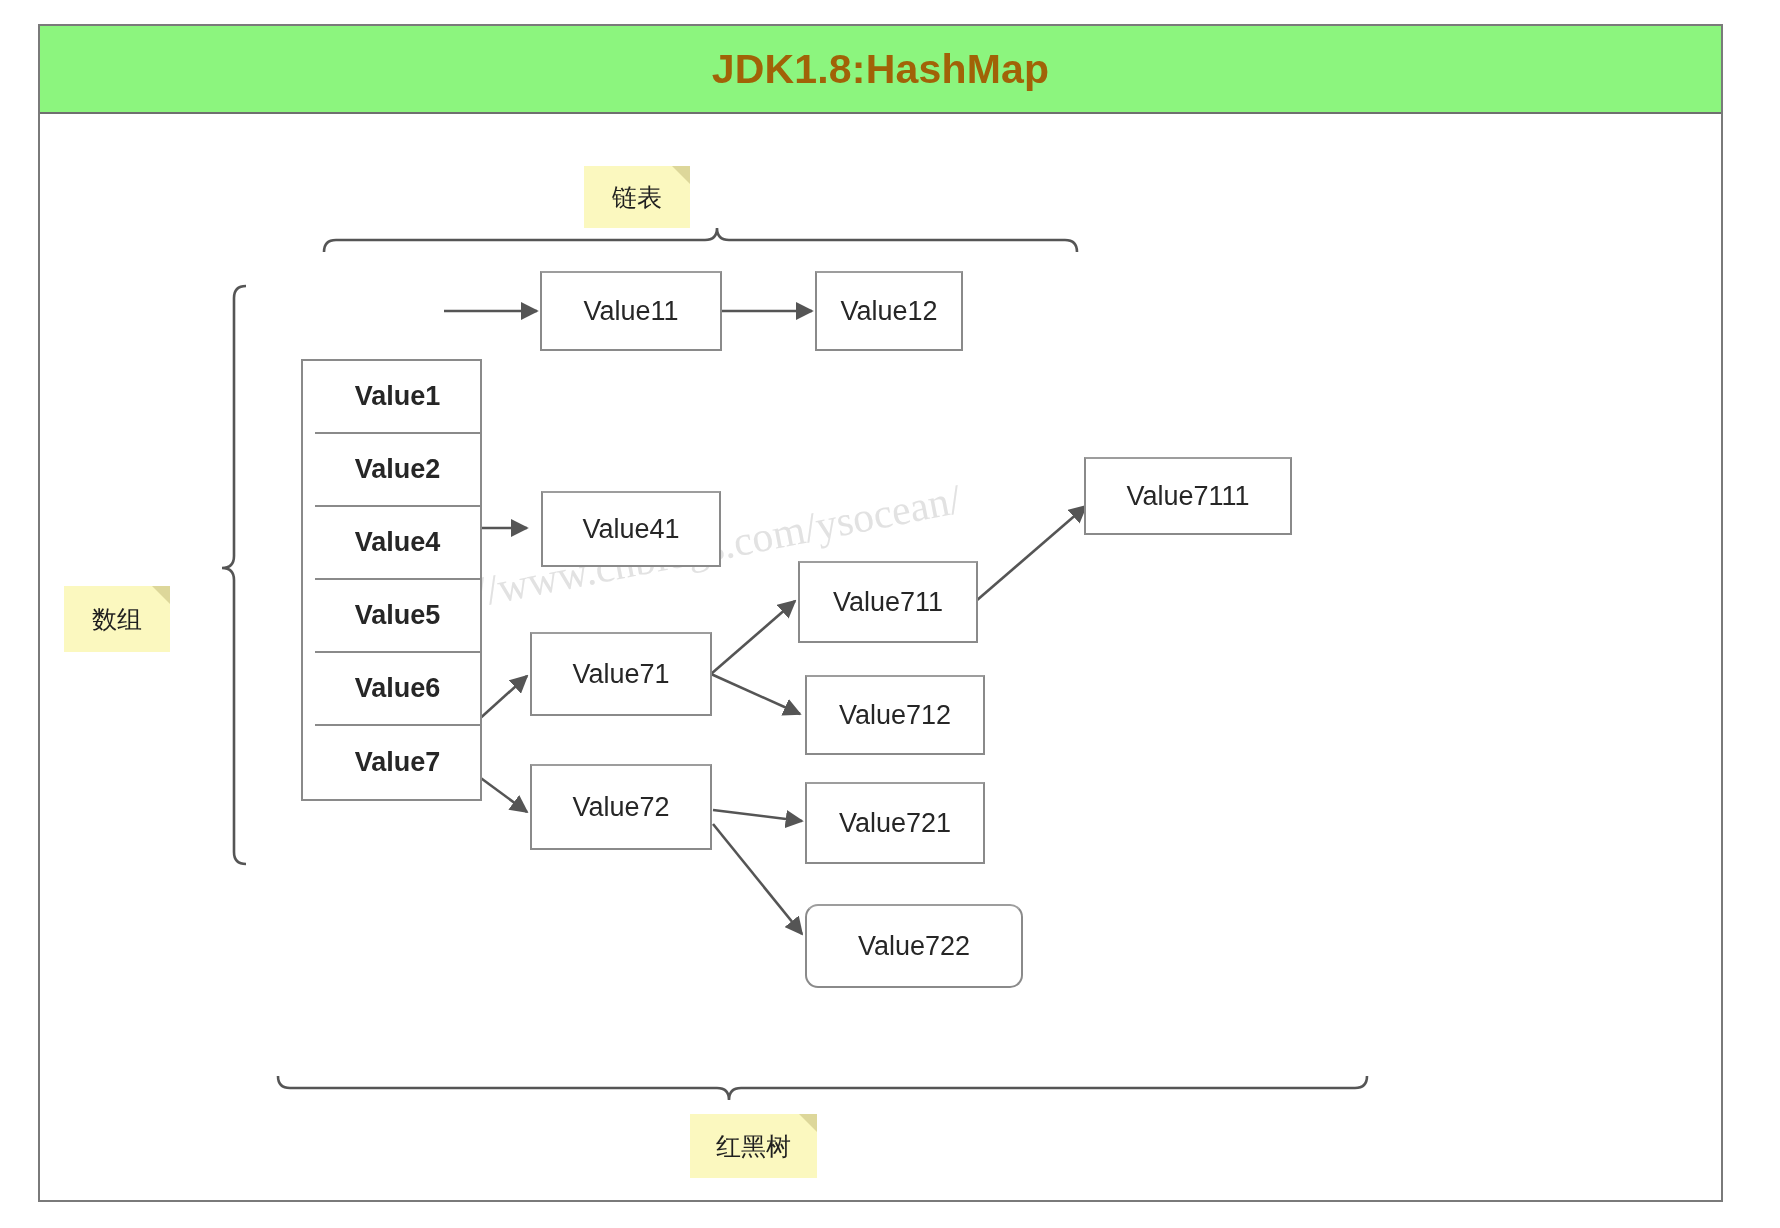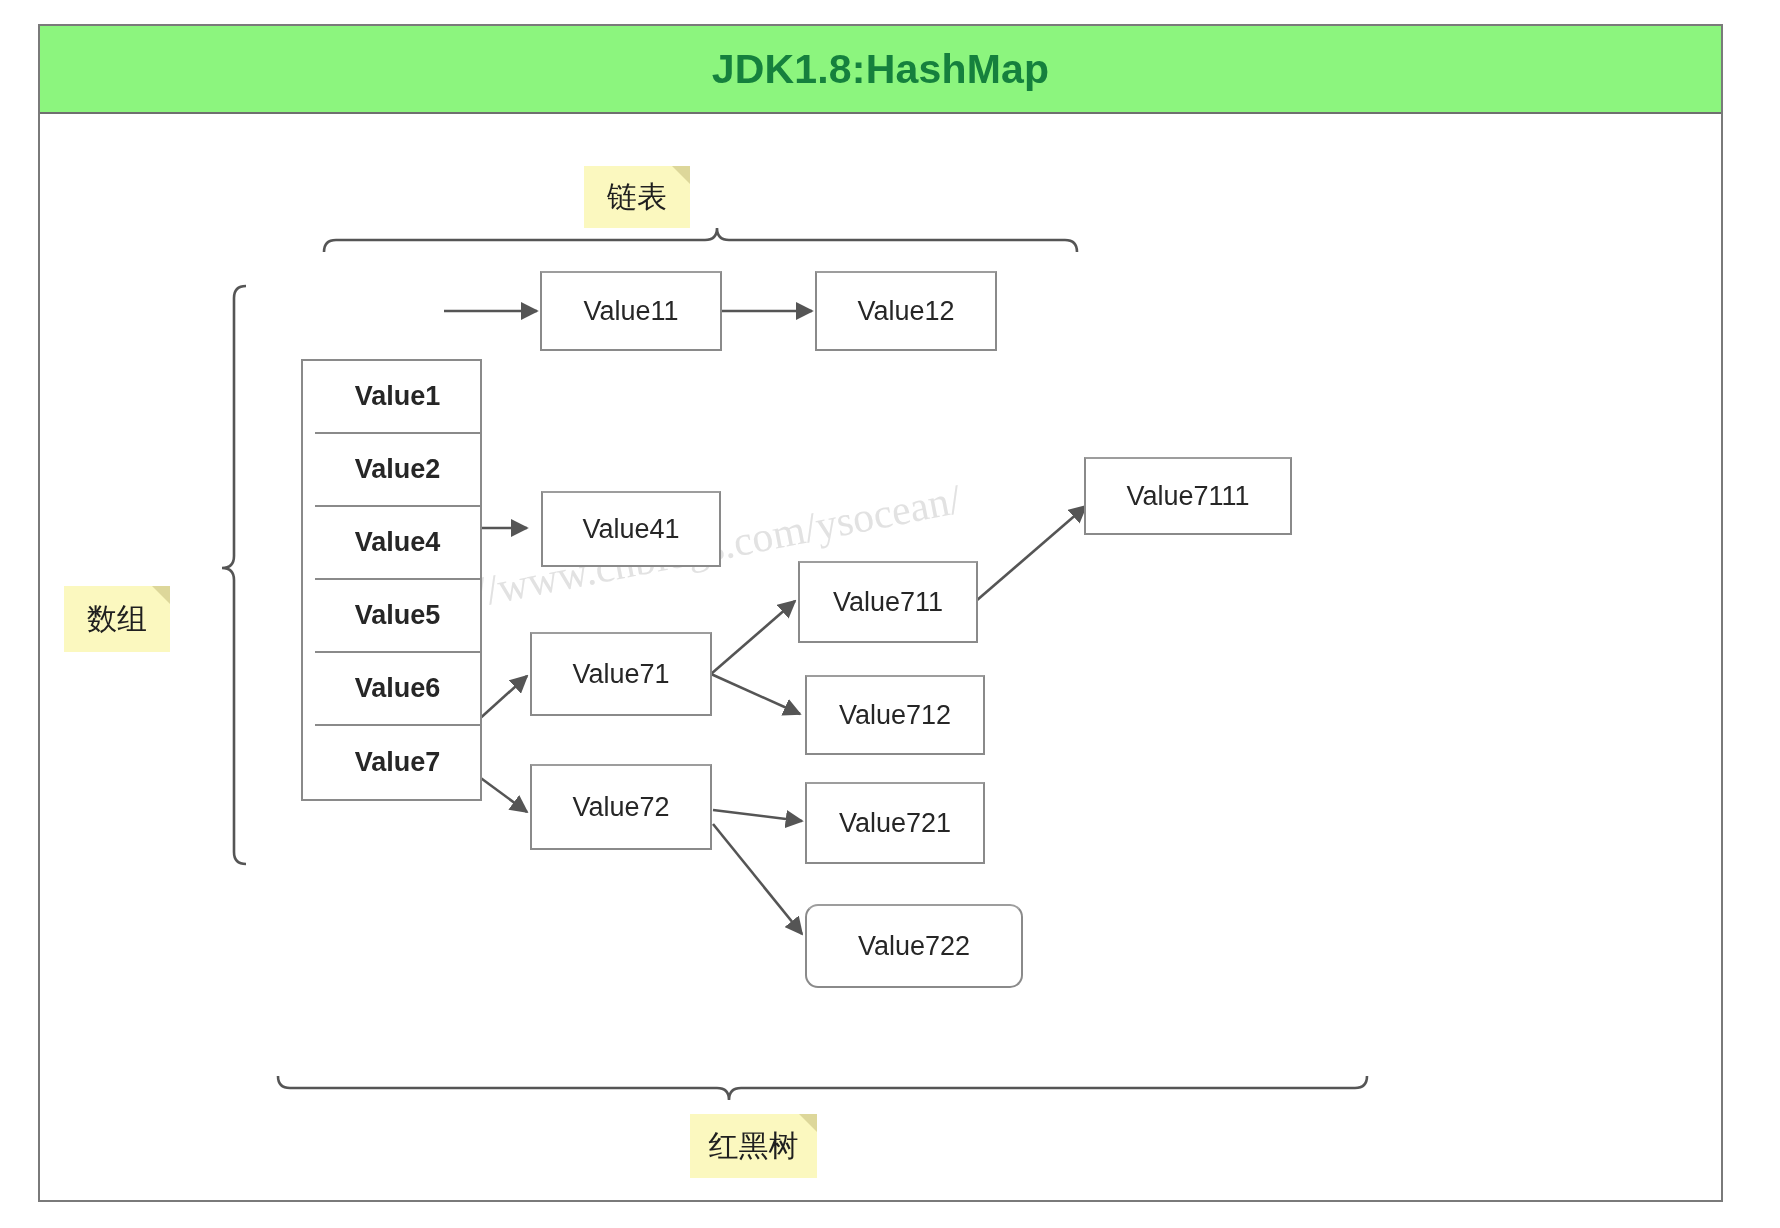--- a/index.html
+++ b/index.html
@@ -35,21 +35,21 @@
     background: #8cf57e;
     border-bottom: 2px solid #6f6f6f;
     box-sizing: border-box;
     display: flex;
     align-items: center;
     justify-content: center;
   }
   .frame-title {
     font-size: 41px;
     font-weight: bold;
-    color: #15803d;
+    color: #a16207;
     letter-spacing: 0.2px;
   }
   .canvas {
     position: absolute;
     left: 0;
     top: 88px;
     width: 100%;
     height: 1088px;
     overflow: hidden;
   }
@@ -111,21 +111,21 @@
   }
   .array-cell:last-child { border-bottom: none; }
 
   
   .note {
     position: absolute;
     background: #fbf8bf;
     display: flex;
     align-items: center;
     justify-content: center;
-    font-size: 30px;
+    font-size: 25px;
     color: #1f1f1f;
     z-index: 6;
   }
   .note-fold {
     position: absolute;
     right: 0;
     top: 0;
     width: 0;
     height: 0;
     border-left: 18px solid transparent;
@@ -213,21 +213,21 @@
       <div class="array-col">
         <div class="array-cell">Value1</div>
         <div class="array-cell">Value2</div>
         <div class="array-cell">Value4</div>
         <div class="array-cell">Value5</div>
         <div class="array-cell">Value6</div>
         <div class="array-cell">Value7</div>
       </div>
 
       <div class="node" style="left:500px; top:157px; width:182px; height:80px;">Value11</div>
-      <div class="node" style="left:775px; top:157px; width:182px; height:80px;">Value12</div>
+      <div class="node" style="left:775px; top:157px; width:148px; height:80px;">Value12</div>
 
       <div class="node" style="left:490px; top:377px; width:180px; height:76px;margin-left:11px;">Value41</div>
 
       <div class="node" style="left:490px; top:518px; width:182px; height:84px;">Value71</div>
       <div class="node" style="left:490px; top:650px; width:182px; height:86px;">Value72</div>
 
       <div class="node" style="left:758px; top:447px; width:180px; height:82px;text-align:right;">Value711</div>
       <div class="node" style="left:765px; top:561px; width:180px; height:80px;">Value712</div>
       <div class="node" style="left:765px; top:668px; width:180px; height:82px;">Value721</div>
       <div class="node" style="left:765px; top:790px; width:218px; height:84px;border-radius:13px;">Value722</div>

